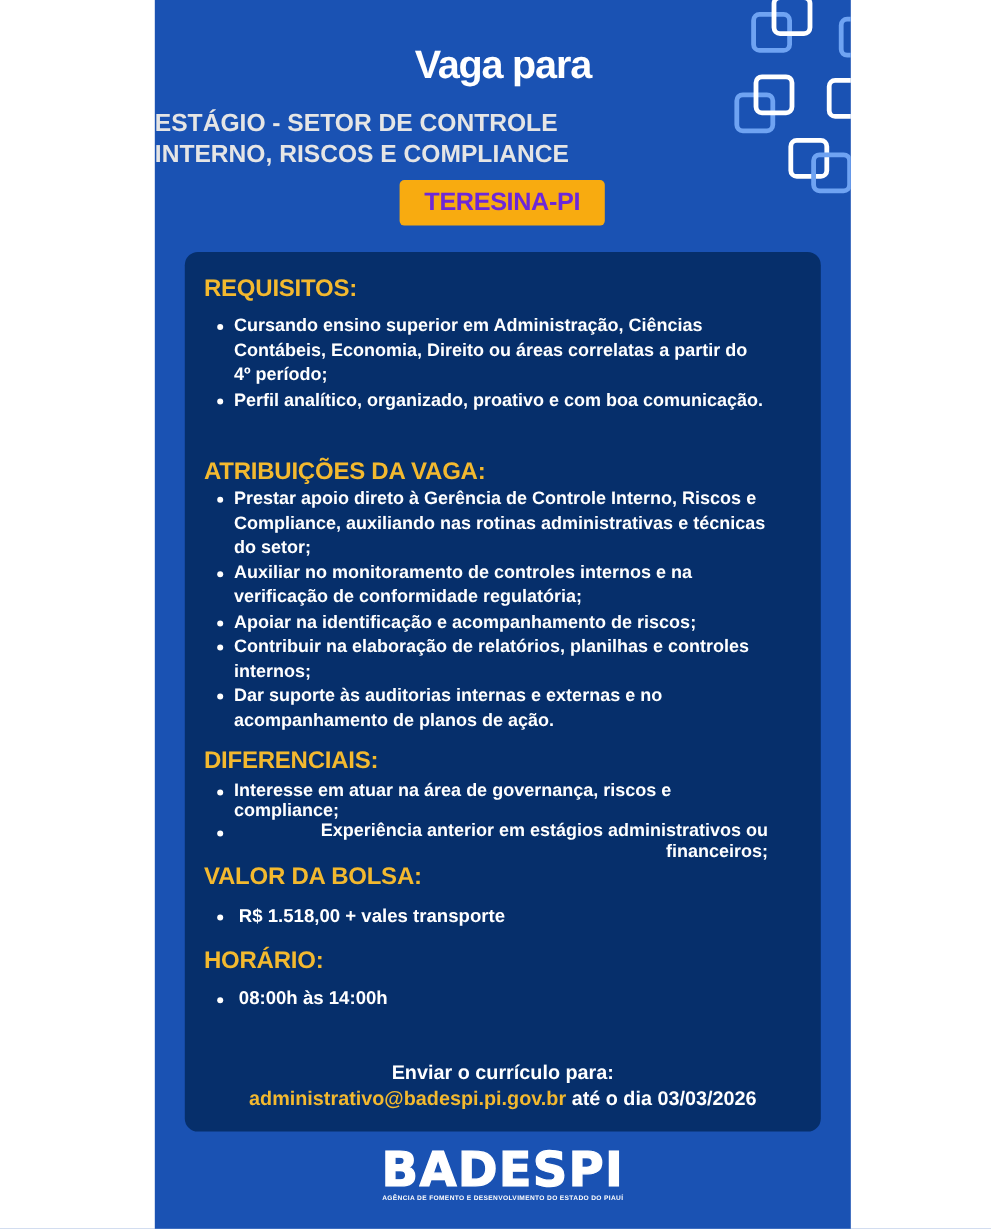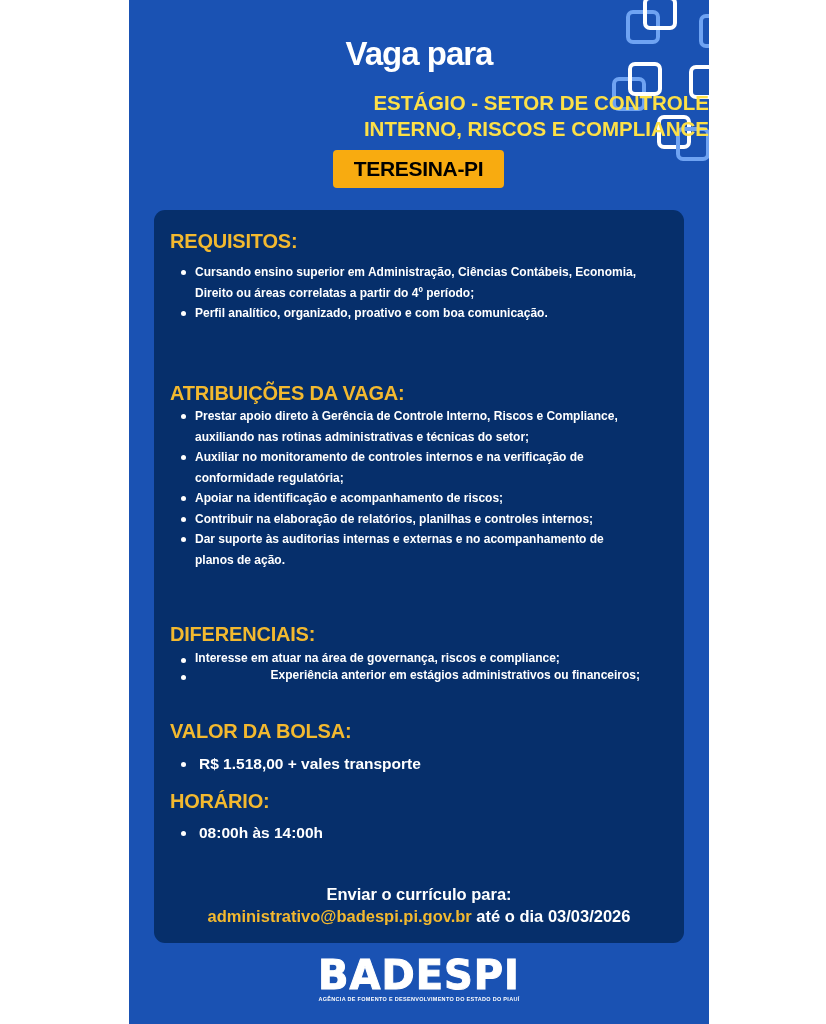--- a/index.html
+++ b/index.html
@@ -15,40 +15,40 @@
   .sq {
     position:absolute; width:26px; height:26px; border-radius:7px;
     border:4px solid #ffffff; background:transparent;
   }
   .sq.light { border-color:#6fa3f2; }
   .title {
     position:absolute; left:0; width:580px; top:35px; text-align:center;
     color:#ffffff; font-weight:bold; font-size:33px; letter-spacing:-1px;
   }
   .subtitle {
-    position:absolute; left:0; width:580px; top:90px; text-align:right;
-    color:#fde047; font-weight:bold; font-size:20.5px; line-height:26px;
+    position:absolute; left:0; width:580px; top:90px; text-align:left;
+    color:#e5e5e5; font-weight:bold; font-size:20.5px; line-height:26px;
   }
   .badge {
     position:absolute; left:204px; top:150px; width:171px; height:38px;
-    background:#f8ab10; border-radius:4px; color:#000000; font-weight:bold;
+    background:#f8ab10; border-radius:4px; color:#6d28d9; font-weight:bold;
     font-size:21px; line-height:38px; text-align:center; letter-spacing:-0.3px;
   }
   .card {
     position:absolute; left:25px; top:210px; width:530px; height:733px;
     background:#062f6b; border-radius:11px;
   }
   .sec-h {
     position:absolute; left:16px; color:#f3b92f; font-weight:bold; font-size:20px;
     letter-spacing:-0.2px;
   }
   ul.items { position:absolute; left:25px; margin:0; padding:0; list-style:none; }
   ul.items li {
     position:relative; padding-left:16px; color:#ffffff; font-weight:bold;
-    font-size:12px; line-height:20.5px; width:445px;
+    font-size:15px; line-height:20.5px; width:445px;
   }
   ul.items li::before {
     content:""; position:absolute; left:2px; top:8px; width:5px; height:5px;
     border-radius:50%; background:#ffffff;
   }
   ul.items.big li { font-size:15.5px; line-height:22px; padding-left:20px; }
   ul.items.big li::before { top:9px; }
   .send {
     position:absolute; left:0; width:530px; top:673px; text-align:center;
     color:#ffffff; font-weight:bold; font-size:16.5px; line-height:22px;

